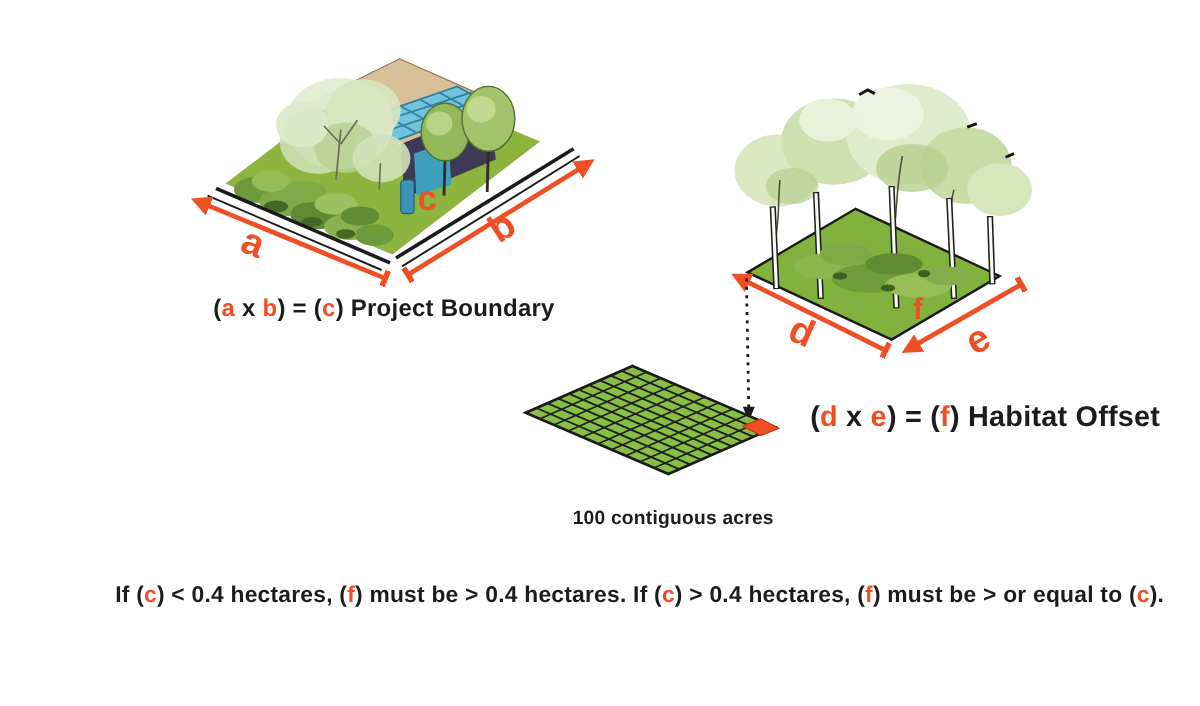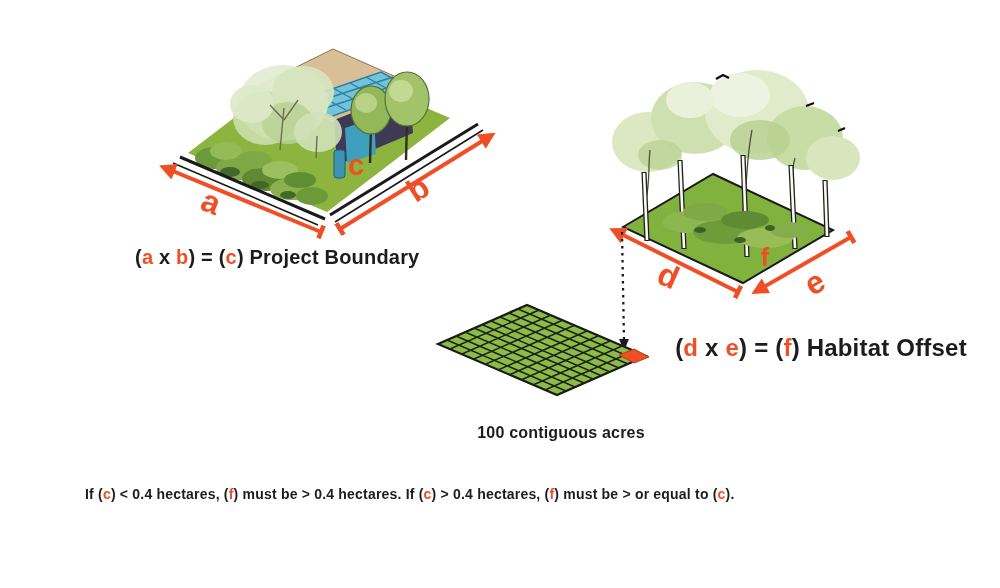--- a/index.html
+++ b/index.html
@@ -1,24 +1,24 @@
 <!DOCTYPE html>
 <html><head>
 <meta charset="utf-8">
 <style>
   html,body{margin:0;padding:0;background:#fff;}
   .page{position:relative;width:1000px;height:588px;background:#fff;overflow:hidden;
         font-family:"Liberation Sans",sans-serif;font-weight:bold;color:#1c1c1c;}
   .canvas{position:absolute;left:0;top:0;}
   .txt{position:absolute;white-space:nowrap;letter-spacing:.2px;}
   .hl{color:#F04F26;}
-  .project-formula{left:135px;top:246px;width:370px;text-align:left;font-size:20px;}
+  .project-formula{left:135px;top:246px;width:370px;text-align:center;font-size:20px;}
   .habitat-formula{left:668px;top:334px;width:306px;text-align:center;font-size:24px;}
   .grid-caption{left:430px;top:424px;width:262px;text-align:center;font-size:16px;}
-  .rule{left:85px;top:486px;font-size:14px;}
+  .rule{left:96px;top:486px;font-size:19px;}
   .note{left:85px;top:531px;font-size:17px;}
   svg text{font-family:"Liberation Sans",sans-serif;font-weight:bold;fill:#F04F26;text-anchor:middle;}
   .dimlbl{font-size:32px;}
   .arealbl-c{font-size:29px;}
   .arealbl-f{font-size:25px;}
 </style>
 </head>
 <body>
 
 <div class="page">

